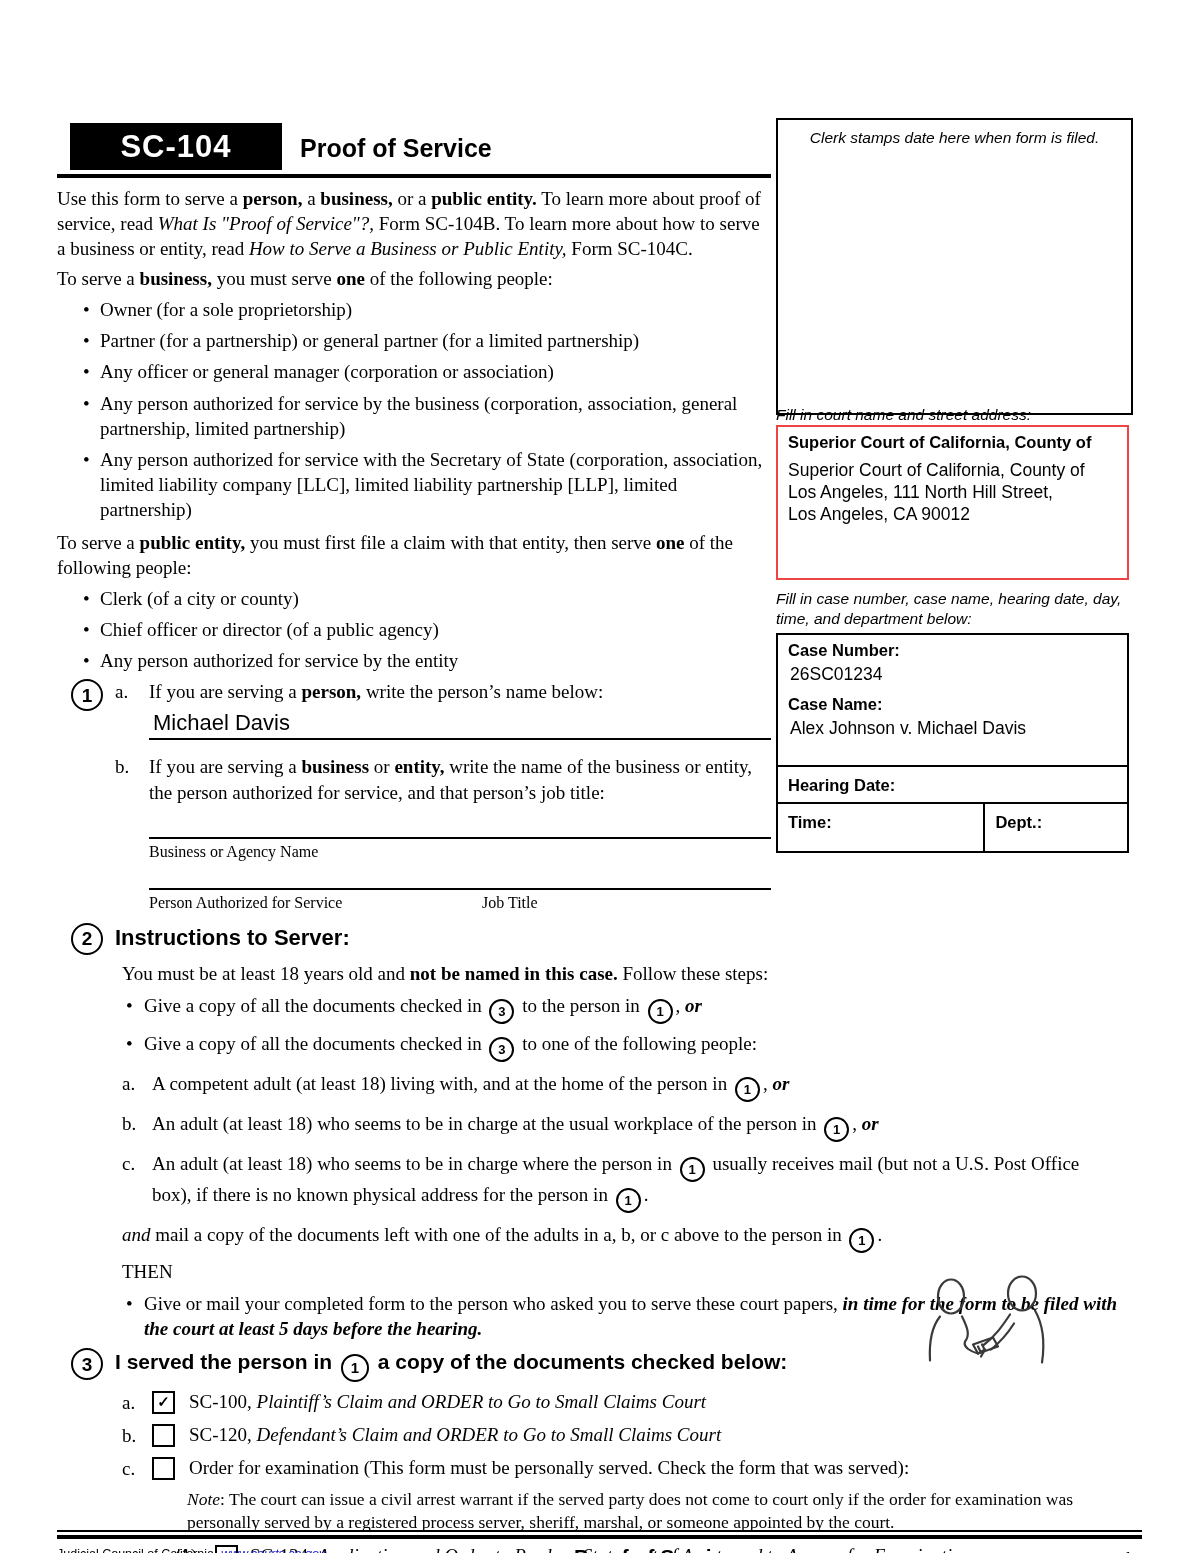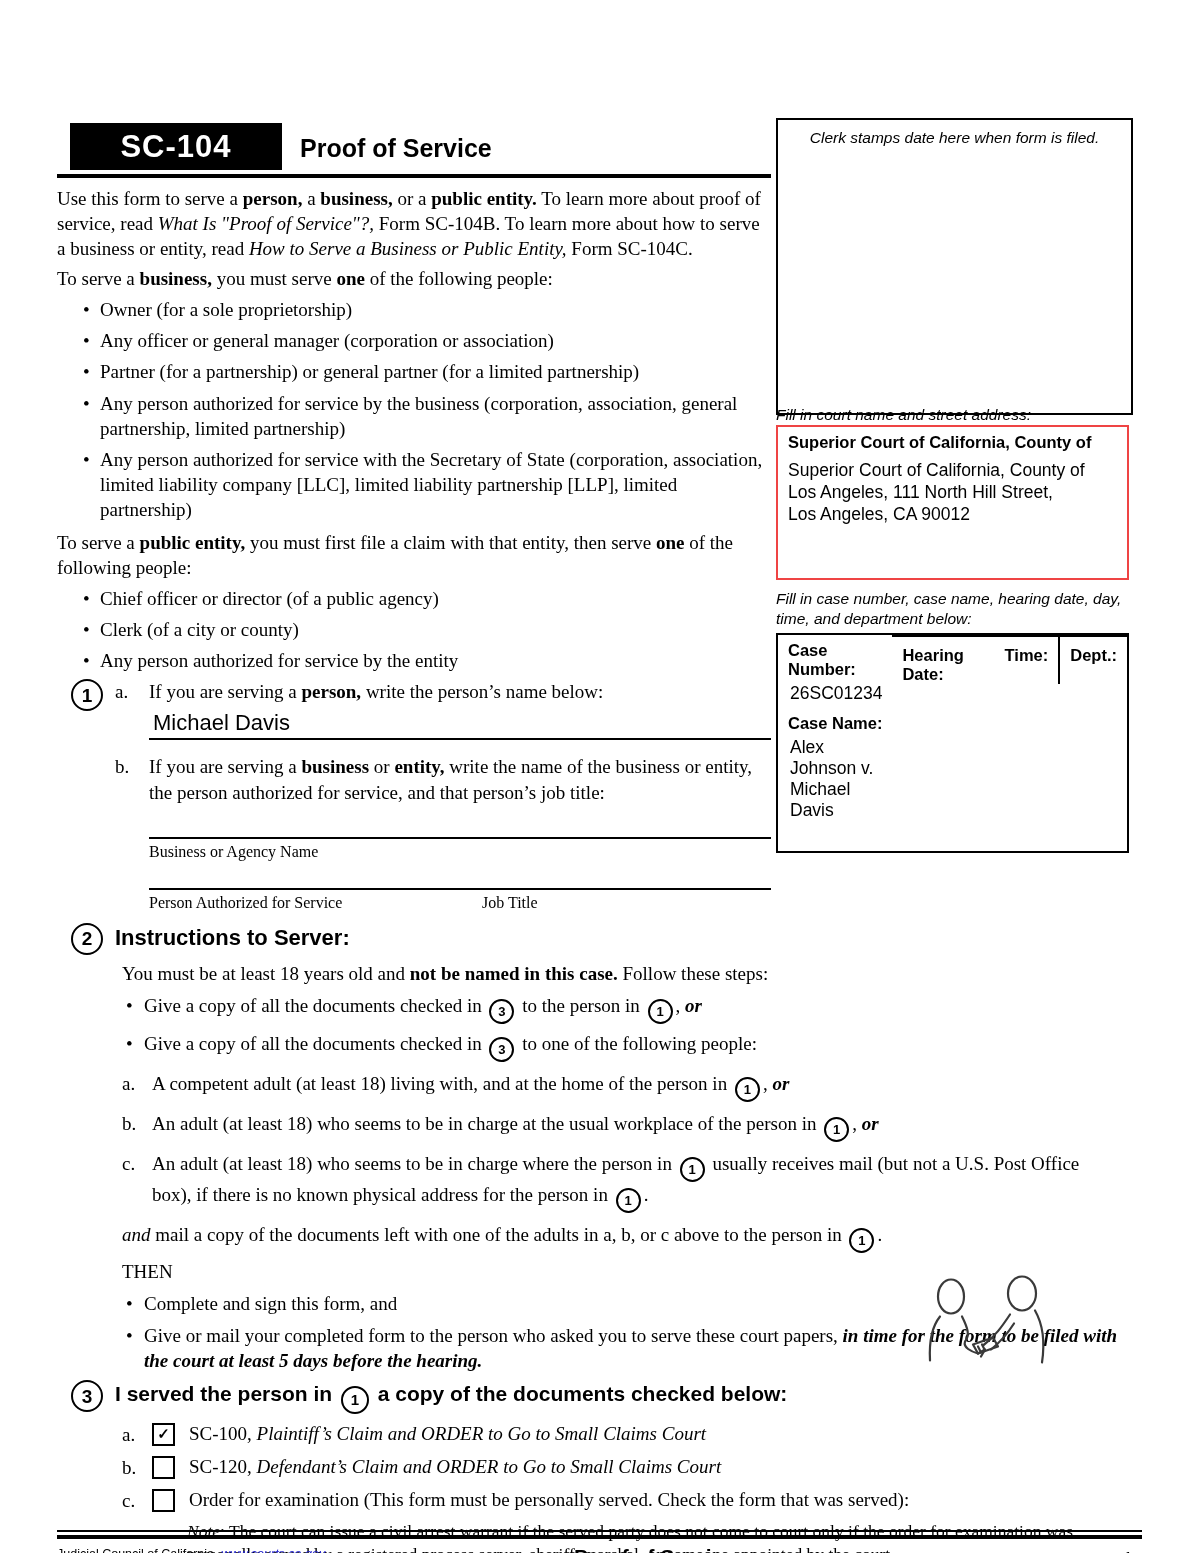--- a/index.html
+++ b/index.html
@@ -74,21 +74,21 @@
     font-style:italic;font-size:15.5px;}
   .court-caption{position:absolute;left:776px;top:358px;font-family:"Liberation Sans",sans-serif;
     font-style:italic;font-size:15.5px;}
   .court-box{position:absolute;left:776px;top:377px;width:353px;height:155px;border:2px solid #ef4444;
     padding:6px 10px;font-family:"Liberation Sans",sans-serif;box-sizing:border-box;}
   .court-label{font-weight:bold;font-size:16.5px;}
   .court-value{font-size:17.5px;margin-top:8px;line-height:1.25;white-space:pre-line;}
   .case-caption{position:absolute;left:776px;top:541px;width:353px;
     font-family:"Liberation Sans",sans-serif;font-style:italic;font-size:15.5px;line-height:1.28;}
   .case-box{position:absolute;left:776px;top:585px;width:353px;height:220px;border:2px solid #000;
-    font-family:"Liberation Sans",sans-serif;display:flex;box-sizing:border-box;}
+    font-family:"Liberation Sans",sans-serif;display:flex;flex-direction:column;box-sizing:border-box;}
   .cb-sec1{flex:1;padding:6px 10px;}
   .cb-label{font-weight:bold;font-size:16.5px;}
   .cb-value{font-size:17.5px;margin:4px 0 10px 2px;}
   .cb-hearing{border-top:2px solid #000;padding:9px 10px 0 10px;font-weight:bold;font-size:16.5px;height:37px;box-sizing:border-box;}
   .cb-bottom{border-top:2px solid #000;display:flex;height:47px;}
   .cb-time{flex:212 0 0;padding:9px 10px;font-weight:bold;font-size:16.5px;}
   .cb-dept{flex:139 0 0;border-left:2px solid #000;padding:9px 10px;font-weight:bold;font-size:16.5px;}
 
   
   .illus{position:absolute;left:915px;top:1222px;}
@@ -137,27 +137,27 @@
       <div class="cb-time">Time:</div>
       <div class="cb-dept">Dept.:</div>
     </div>
   </div>
 
   <div class="main">
     <div class="narrow">
       <p><span>Use this form to serve a </span><span class="run-b">person,</span><span> a </span><span class="run-b">business,</span><span> or a </span><span class="run-b">public entity.</span><span> To learn more about proof of service, read </span><span class="run-i">What Is "Proof of Service"?,</span><span> Form SC-104B. To learn more about how to serve a business or entity, read </span><span class="run-i">How to Serve a Business or Public Entity,</span><span> Form SC-104C.</span></p>
       <p><span>To serve a </span><span class="run-b">business,</span><span> you must serve </span><span class="run-b">one</span><span> of the following people:</span></p>
       <div class="b-item">Owner (for a sole proprietorship)</div>
+      <div class="b-item">Partner (for a partnership) or general partner (for a limited partnership)</div>
       <div class="b-item">Any officer or general manager (corporation or association)</div>
-      <div class="b-item">Partner (for a partnership) or general partner (for a limited partnership)</div>
       <div class="b-item">Any person authorized for service by the business (corporation, association, general partnership, limited partnership)</div>
       <div class="b-item">Any person authorized for service with the Secretary of State (corporation, association, limited liability company [LLC], limited liability partnership [LLP], limited partnership)</div>
       <p style="margin-top:8px"><span>To serve a </span><span class="run-b">public entity,</span><span> you must first file a claim with that entity, then serve </span><span class="run-b">one</span><span> of the following people:</span></p>
+      <div class="b-item">Clerk (of a city or county)</div>
       <div class="b-item">Chief officer or director (of a public agency)</div>
-      <div class="b-item">Clerk (of a city or county)</div>
       <div class="b-item">Any person authorized for service by the entity</div>
     </div>
 
     <div class="sec-row narrow" style="margin-top:2px">
       <div class="circle-marker">1</div>
       <div class="sec-body">
         <div class="letter-row">
           <span class="letter">a.</span>
           <div class="letter-body">
             <div><span>If you are serving a </span><span class="run-b">person,</span><span> write the person’s name below:</span></div>
@@ -197,21 +197,20 @@
       <div class="abc">
         <span class="letter">b.</span>
         <div><span>An adult (at least 18) who seems to be in charge at the usual workplace of the person in </span><span class="run-c">1</span><span>, </span><span class="run-bi">or</span></div>
       </div>
       <div class="abc">
         <span class="letter">c.</span>
         <div style="max-width:950px"><span>An adult (at least 18) who seems to be in charge where the person in </span><span class="run-c">1</span><span> usually receives mail (but not a U.S. Post Office box), if there is no known physical address for the person in </span><span class="run-c">1</span><span>.</span></div>
       </div>
       <div class="plainline"><span class="run-i">and</span><span> mail a copy of the documents left with one of the adults in a, b, or c above to the person in </span><span class="run-c">1</span><span>.</span></div>
       <div class="plainline">THEN</div>
-      <div class="s2-bullet">Complete and sign this form, and</div>
       <div class="s2-bullet" style="max-width:1010px"><span>Give or mail your completed form to the person who asked you to serve these court papers, </span><span class="run-bi">in time for the form to be filed with the court at least 5 days before the hearing.</span></div>
     </div>
 
     <div class="sec-row" style="margin-top:6px">
       <div class="circle-marker">3</div>
       <div class="sec-body">
         <div class="h3"><span>I served the person in </span><span class="run-c">1</span><span> a copy of the documents checked below:</span></div>
       </div>
     </div>
 

